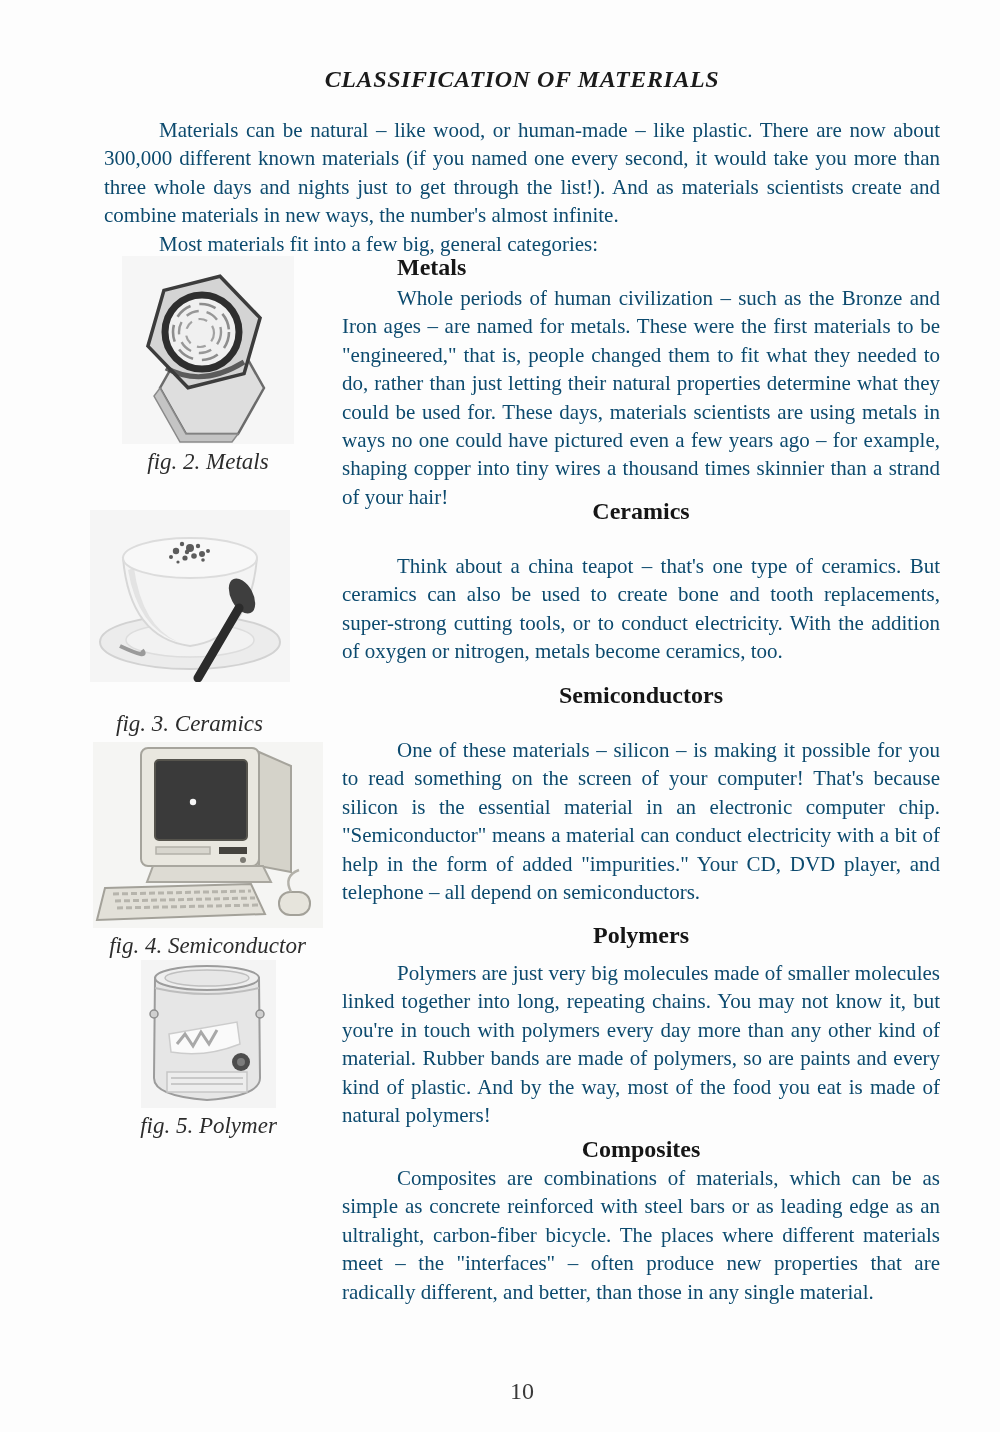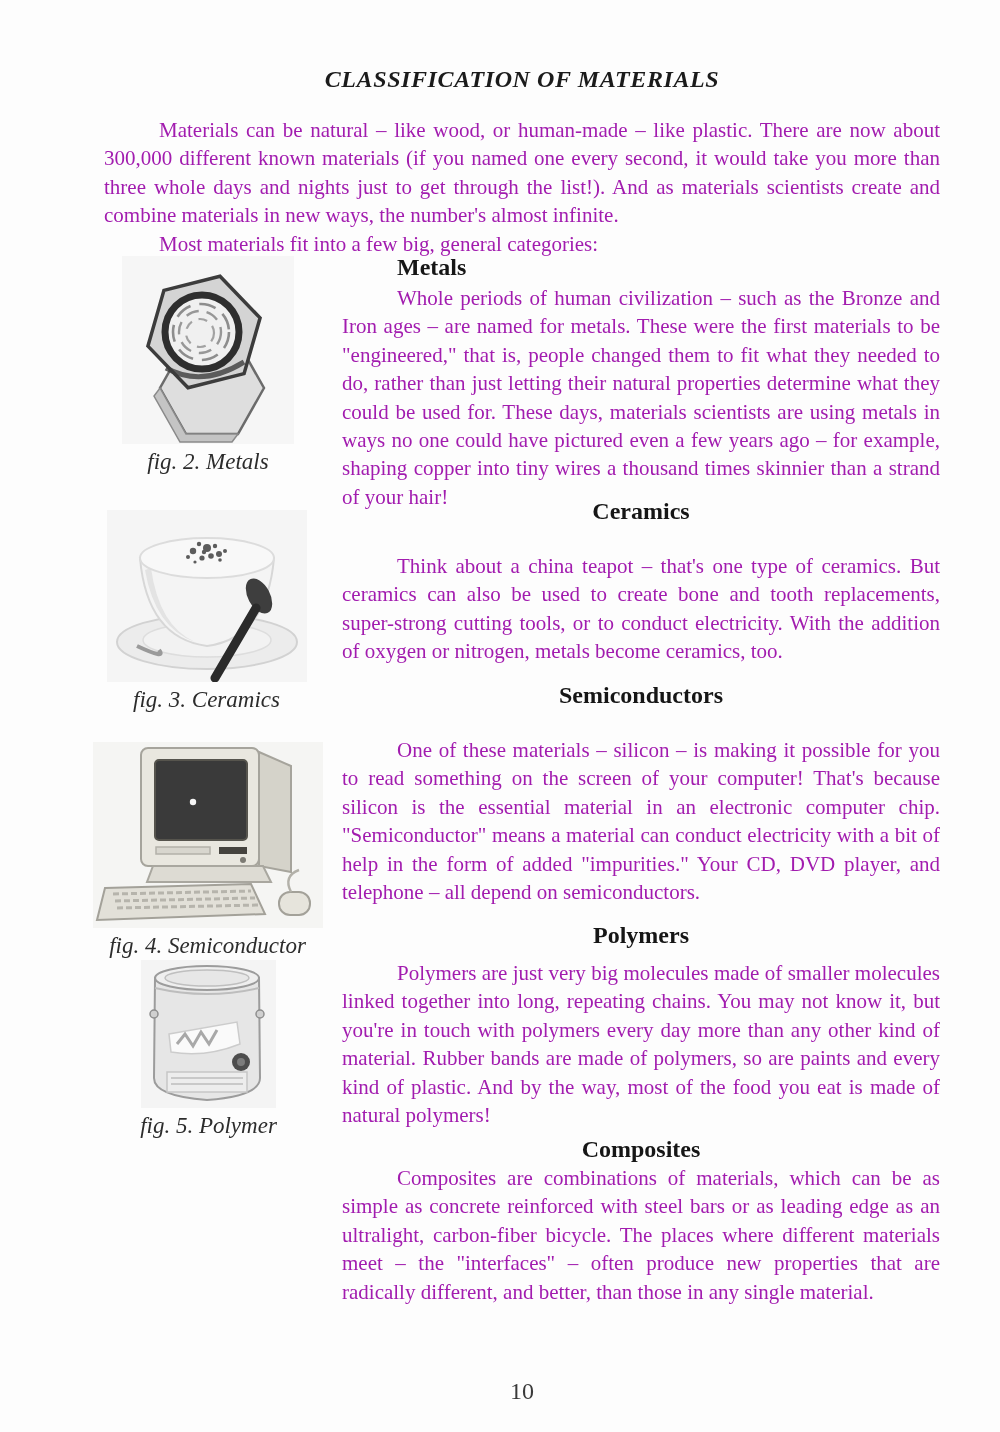--- a/index.html
+++ b/index.html
@@ -7,41 +7,41 @@
     position:relative;width:1000px;height:1432px;background:#fdfdfd;
     font-family:"Liberation Serif", serif;color:#222;overflow:hidden;
   }
   .title{
     position:absolute;top:66px;left:104px;width:836px;margin:0;
     text-align:center;font-size:24px;font-weight:bold;font-style:italic;
     letter-spacing:0.6px;color:#1b1b1b;
   }
   .body-text{
     margin:0;font-size:21px;line-height:28.4px;text-align:justify;
-    text-indent:55px;color:#a21caf;
+    text-indent:55px;color:#0c4a6e;
   }
   .intro{position:absolute;top:116px;left:104px;width:836px;}
   .sec{position:absolute;left:342px;width:598px;}
   .sec h2{margin:0;font-size:24px;font-weight:bold;color:#161616;line-height:26px;}
   .h-center{text-align:center;}
   .h-indent{padding-left:55px;}
   .sec-metals{top:254px;}        .sec-metals .body-text{margin-top:4px;}
   .sec-ceramics{top:498px;}      .sec-ceramics .body-text{margin-top:28px;}
   .sec-semiconductors{top:682px;}.sec-semiconductors .body-text{margin-top:28px;}
   .sec-polymers{top:922px;}      .sec-polymers .body-text{margin-top:11px;}
   .sec-composites{top:1136px;}   .sec-composites .body-text{margin-top:2px;}
   .fig{position:absolute;margin:0;display:flex;flex-direction:column;align-items:center;}
   .fig .img{display:block;}
   .fig .img svg{display:block;}
   .cap{
     font-style:italic;font-size:23px;color:#2c2c2c;margin-top:5px;
     white-space:nowrap;text-align:center;
   }
   .fig-metals{left:118px;top:256px;width:180px;}
-  .fig-ceramics{left:104px;top:510px;width:205px;}
+  .fig-ceramics{left:87px;top:510px;width:205px;gap:24px;}
   .fig-semiconductor{left:90px;top:742px;width:235px;}
   .fig-polymer{left:126px;top:960px;width:165px;}
   .fig-composites{left:96px;top:1150px;width:195px;}
   .pagenum{
     position:absolute;top:1378px;left:104px;width:836px;text-align:center;
     font-size:24px;color:#3a3a3a;
   }
 </style>
 </head>
 <body>

